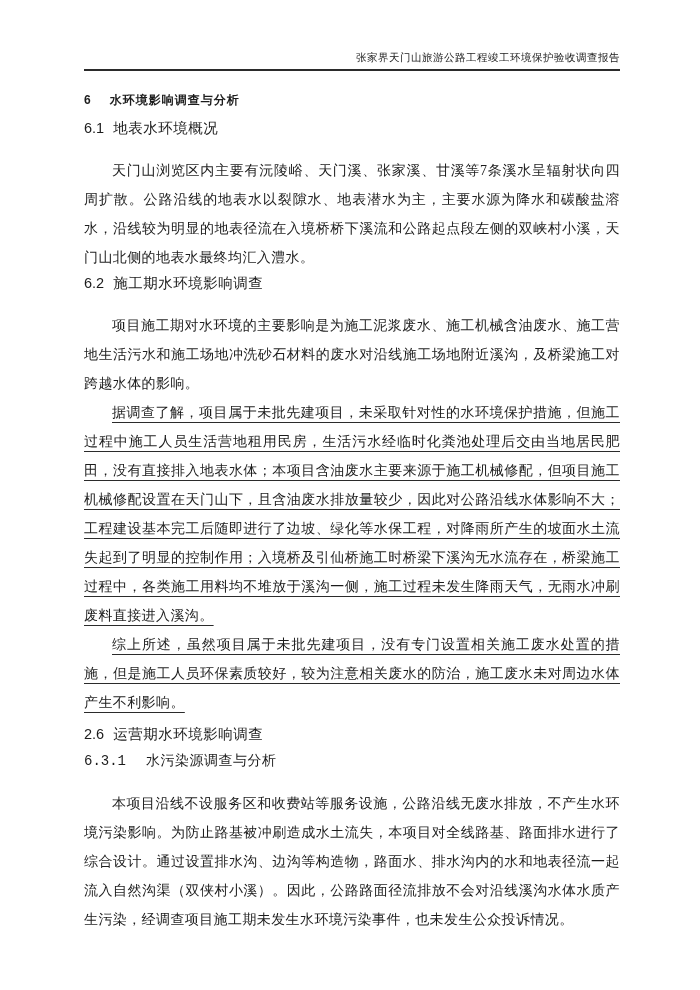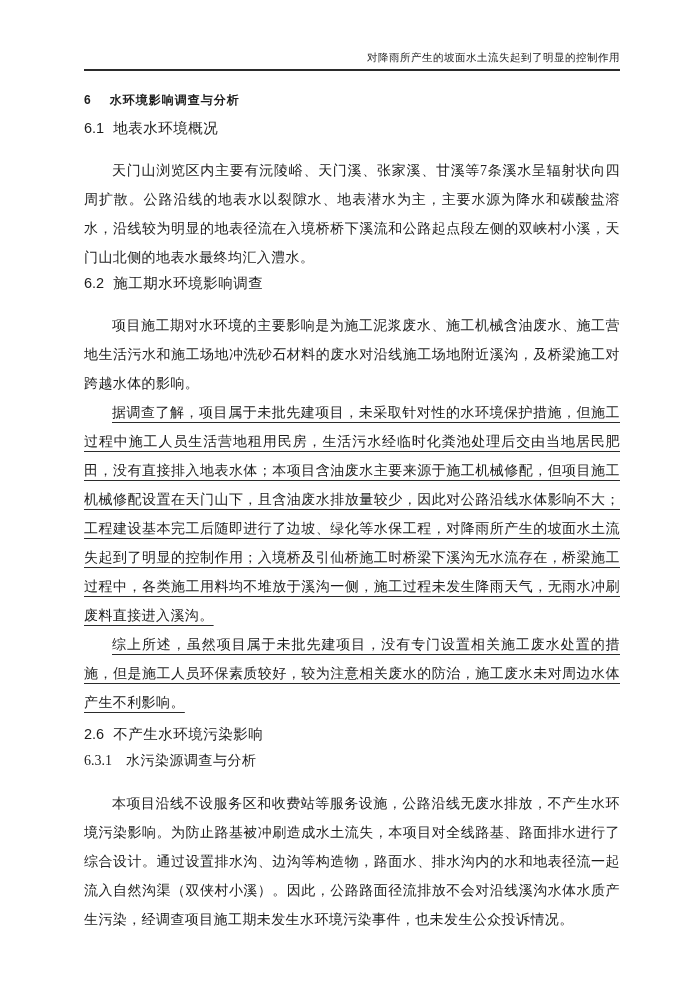--- a/index.html
+++ b/index.html
@@ -54,21 +54,21 @@
   .h-s62 { }
   .h-s63 { margin-top: 6px; }
   .h-l3 {
     margin-top: 5px;
     font-family: "Liberation Serif", "DejaVu Serif", serif;
     font-size: 14px;
     font-weight: normal;
     line-height: 22px;
     letter-spacing: 0.5px;
   }
-  .h-l3 .hnum { margin-right: 14px; letter-spacing: 0; }
+  .h-l3 .hnum { margin-right: 20px; letter-spacing: 0; font-family: Liberation Mono, monospace; }
   p.body-para {
     margin: 0;
     font-size: 14px;
     line-height: 29px;
     text-align: justify;
     text-indent: 2em;
     letter-spacing: 0.4px;
     word-break: break-all;
   }
   p.mt { margin-top: 17px; }
@@ -87,21 +87,21 @@
     font-size: 11px;
     color: #222;
     font-family: "Liberation Serif", "DejaVu Serif", serif;
   }
 </style>
 </head>
 <body>
 
 <div class="page">
 
-  <div class="running-header">对降雨所产生的坡面水土流失起到了明显的控制作用</div>
+  <div class="running-header">张家界天门山旅游公路工程竣工环境保护验收调查报告</div>
   <div class="header-rule"></div>
 
   <h1 class="h-l1">
     <span class="hnum">6</span><span>水环境影响调查与分析</span>
   </h1>
 
   <h2 class="h-l2 h-s61">
     <span class="hnum">6.1</span><span>地表水环境概况</span>
   </h2>
 
@@ -111,21 +111,21 @@
     <span class="hnum">6.2</span><span>施工期水环境影响调查</span>
   </h2>
 
   <p class="body-para mt">项目施工期对水环境的主要影响是为施工泥浆废水、施工机械含油废水、施工营地生活污水和施工场地冲洗砂石材料的废水对沿线施工场地附近溪沟，及桥梁施工对跨越水体的影响。</p>
 
   <p class="body-para underlined">据调查了解，项目属于未批先建项目，未采取针对性的水环境保护措施，但施工过程中施工人员生活营地租用民房，生活污水经临时化粪池处理后交由当地居民肥田，没有直接排入地表水体；本项目含油废水主要来源于施工机械修配，但项目施工机械修配设置在天门山下，且含油废水排放量较少，因此对公路沿线水体影响不大；工程建设基本完工后随即进行了边坡、绿化等水保工程，对降雨所产生的坡面水土流失起到了明显的控制作用；入境桥及引仙桥施工时桥梁下溪沟无水流存在，桥梁施工过程中，各类施工用料均不堆放于溪沟一侧，施工过程未发生降雨天气，无雨水冲刷废料直接进入溪沟。</p>
 
   <p class="body-para underlined">综上所述，虽然项目属于未批先建项目，没有专门设置相关施工废水处置的措施，但是施工人员环保素质较好，较为注意相关废水的防治，施工废水未对周边水体产生不利影响。</p>
 
   <h2 class="h-l2 h-s63">
-    <span class="hnum">2.6</span><span>不产生水环境污染影响</span>
+    <span class="hnum">2.6</span><span>运营期水环境影响调查</span>
   </h2>
 
   <h3 class="h-l3">
     <span class="hnum">6.3.1</span><span>水污染源调查与分析</span>
   </h3>
 
   <p class="body-para mt">本项目沿线不设服务区和收费站等服务设施，公路沿线无废水排放，不产生水环境污染影响。为防止路基被冲刷造成水土流失，本项目对全线路基、路面排水进行了综合设计。通过设置排水沟、边沟等构造物，路面水、排水沟内的水和地表径流一起流入自然沟渠（双侠村小溪）。因此，公路路面径流排放不会对沿线溪沟水体水质产生污染，经调查项目施工期未发生水环境污染事件，也未发生公众投诉情况。</p>
 
 
 </div>

